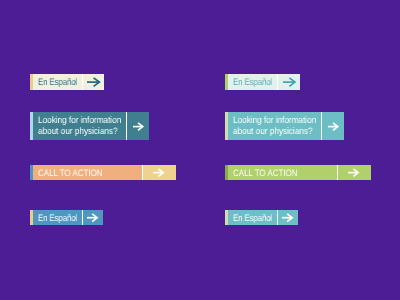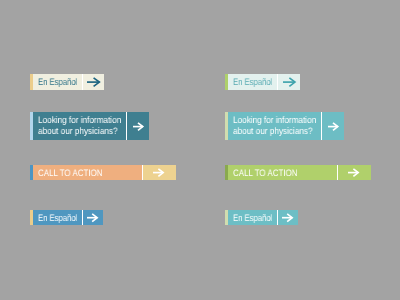--- a/index.html
+++ b/index.html
@@ -10,21 +10,21 @@
     overflow: hidden;
   }
   body {
     font-family: "Liberation Sans", sans-serif;
     -webkit-font-smoothing: antialiased;
     text-rendering: geometricPrecision;
   }
   .stage {
     position: relative;
     width: 400px; height: 300px;
-    background: #a3a3a3;
+    background: #4c1d95;
   }
   .cta {
     position: absolute;
     box-sizing: border-box;
     overflow: hidden;
   }
   .cta-stripe {
     position: absolute;
     left: 0; top: 0; bottom: 0;
     display: block;

